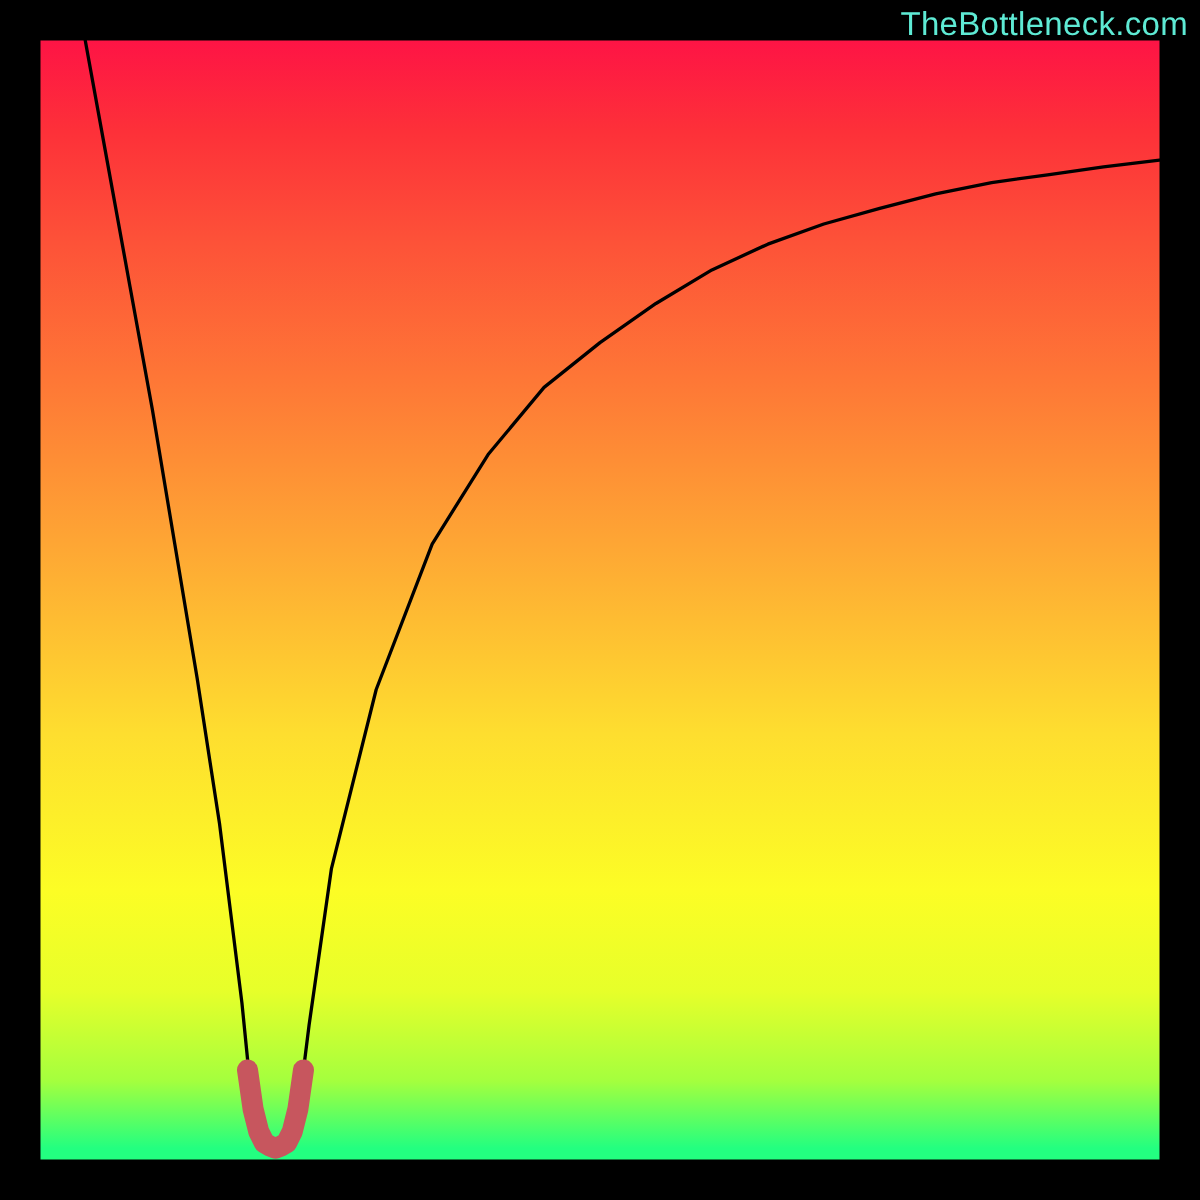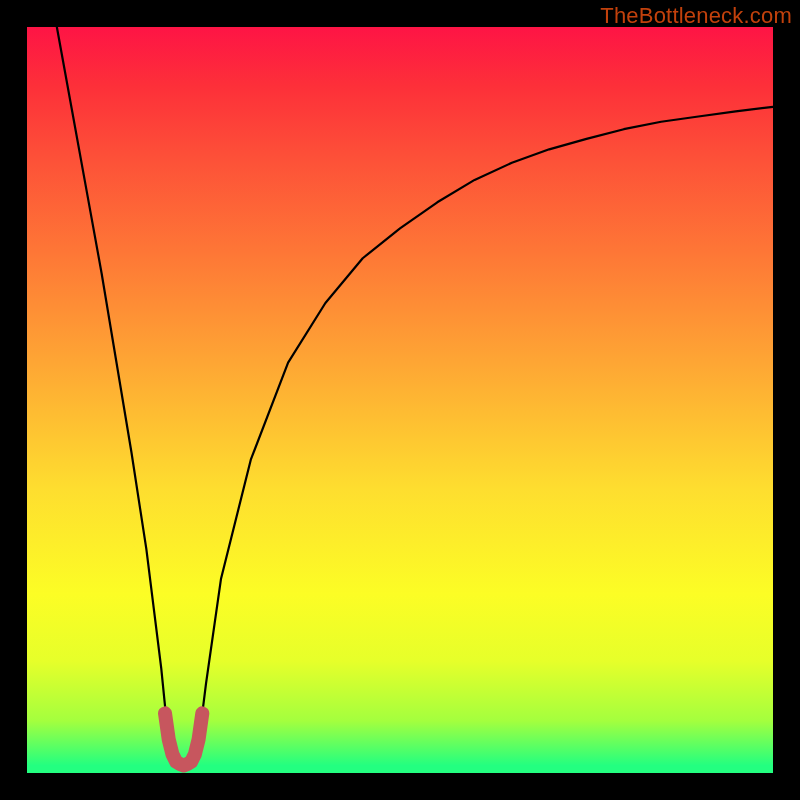--- a/index.html
+++ b/index.html
@@ -35,21 +35,21 @@
       #e6ff2a 85%,
       #a4ff3e 93%,
       #23ff80 99%,
       #23ff80 100%
     );
   }
   .watermark {
     position: absolute;
     top: 3px;
     right: 8px;
-    color: #c2410c;
+    color: #5eead4;
     font-size: 22px;
     font-weight: 500;
     letter-spacing: 0.2px;
     user-select: none;
   }
   svg.curves {
     position: absolute;
     inset: 0;
     width: 746px;
     height: 746px;

